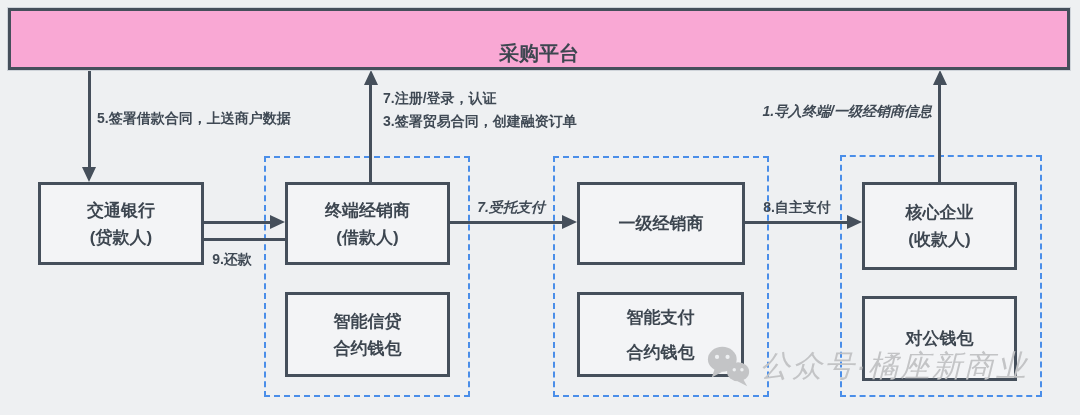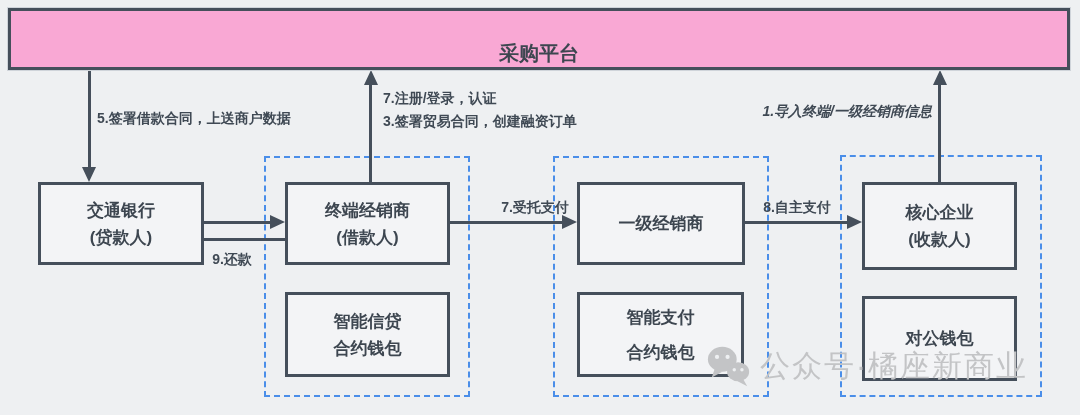--- a/index.html
+++ b/index.html
@@ -63,20 +63,21 @@
   }
   .tcenter{text-align:center;}
   .tright{text-align:right;}
   
   .watermark{
     position:absolute;
     left:706px;top:344px;
     display:flex;align-items:center;gap:8px;
     z-index:6;
     pointer-events:none;
+    font-style:italic;
   }
   .watermark .wm-text{
     color:#c3c4c6;
     font-size:30px;
     letter-spacing:2px;
     white-space:nowrap;
   }
 </style>
 </head>
 <body>
@@ -138,21 +139,21 @@
   <div class="head head-right" style="left:562px;top:215px;"></div>
 
   <div class="hline" style="left:745px;top:221px;width:103px;"></div>
   <div class="head head-right" style="left:847px;top:215px;"></div>
 
   <div class="flow-label" style="left:97px;top:110px;">5.签署借款合同，上送商户数据</div>
   <div class="flow-label" style="left:383px;top:90px;">7.注册/登录，认证</div>
   <div class="flow-label" style="left:383px;top:113px;">3.签署贸易合同，创建融资订单</div>
   <div class="flow-label tright" style="left:742px;top:103px;width:190px;font-style:italic;">1.导入终端/一级经销商信息</div>
   <div class="flow-label tcenter" style="left:200px;top:251px;width:64px;text-align:center;">9.还款</div>
-  <div class="flow-label tcenter" style="left:476px;top:199px;width:118px;">7.受托支付</div>
+  <div class="flow-label tcenter" style="left:452px;top:199px;width:118px;font-style:italic;">7.受托支付</div>
   <div class="flow-label tcenter" style="left:742px;top:199px;width:110px;">8.自主支付</div>
 
   <div class="watermark">
     <span style="display:inline-flex;">
       <svg width="46" height="44" viewBox="0 0 48 44" xmlns="http://www.w3.org/2000/svg">
         <g fill="#c3c4c6">
           <ellipse cx="17" cy="15" rx="15" ry="13"></ellipse>
           <polygon points="9,25 6,34 17,28"></polygon>
           <ellipse cx="33.5" cy="28" rx="11.5" ry="10"></ellipse>
           <polygon points="39,36 43,43 33,38"></polygon>

